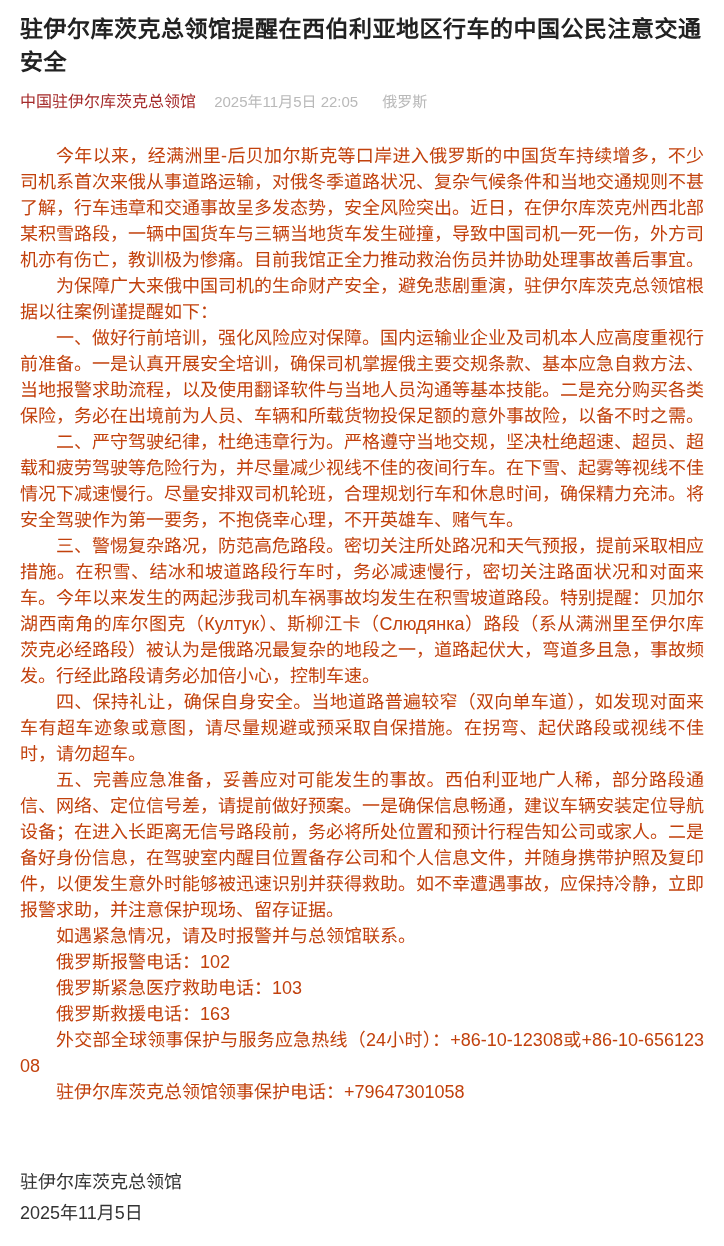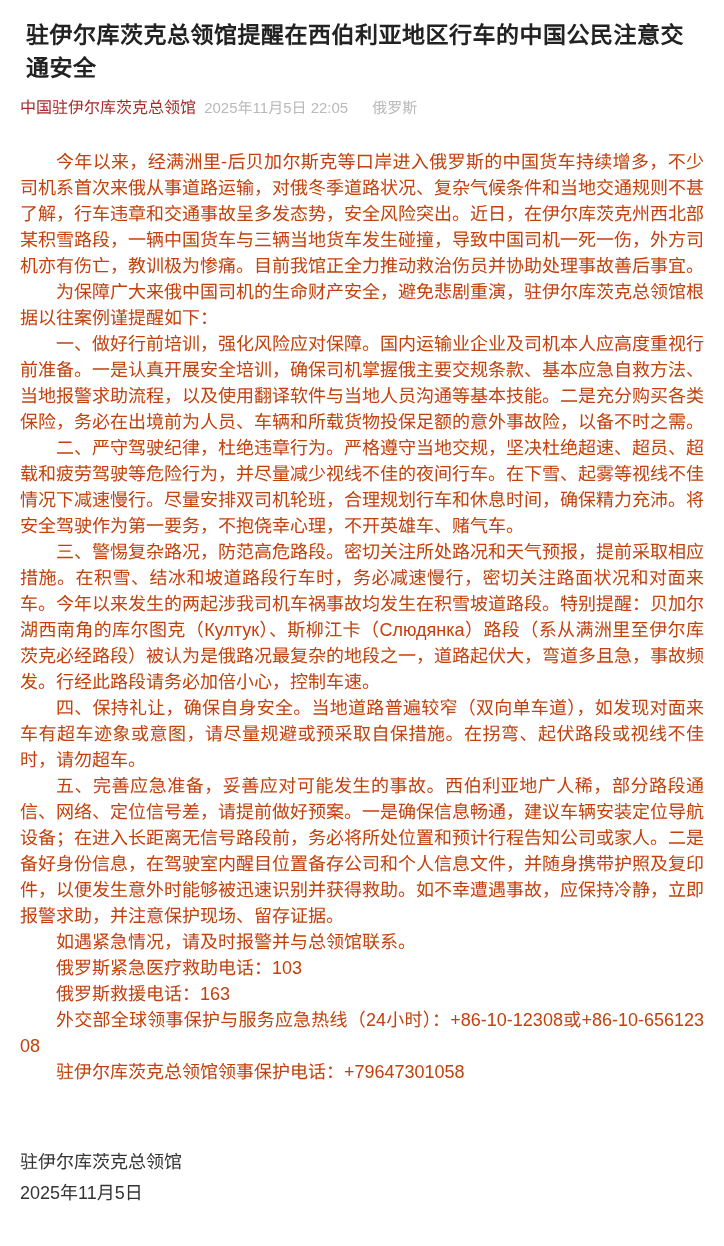--- a/index.html
+++ b/index.html
@@ -8,40 +8,40 @@
     background: #ffffff;
     font-family: "Liberation Sans", "DejaVu Sans", sans-serif;
   }
   .page {
     width: 724px;
     box-sizing: border-box;
     padding: 13px 20px 8px 20px;
     background: #ffffff;
   }
   .article-title {
-    margin: 6px;
+    margin: 0;
     font-size: 23px;
     line-height: 33px;
     font-weight: 700;
     color: #222222;
     letter-spacing: 0.5px;
   }
   .meta-row {
     margin-top: 13px;
     font-size: 15px;
     line-height: 20px;
     white-space: nowrap;
   }
   .meta-source {
     color: #a52a2a;
     font-size: 16px;
   }
   .meta-date {
     color: #b9b9b9;
-    margin-left: 4px;
+    margin-left: 14px;
   }
   .meta-location {
     color: #b9b9b9;
     margin-left: 20px;
   }
   .article-body {
     margin-top: 31px;
     font-size: 18px;
     line-height: 26px;
     color: #c2410c;
@@ -78,20 +78,21 @@
 
   <div class="article-body">
     <p>今年以来，经满洲里-后贝加尔斯克等口岸进入俄罗斯的中国货车持续增多，不少司机系首次来俄从事道路运输，对俄冬季道路状况、复杂气候条件和当地交通规则不甚了解，行车违章和交通事故呈多发态势，安全风险突出。近日，在伊尔库茨克州西北部某积雪路段，一辆中国货车与三辆当地货车发生碰撞，导致中国司机一死一伤，外方司机亦有伤亡，教训极为惨痛。目前我馆正全力推动救治伤员并协助处理事故善后事宜。</p>
     <p>为保障广大来俄中国司机的生命财产安全，避免悲剧重演，驻伊尔库茨克总领馆根据以往案例谨提醒如下：</p>
     <p>一、做好行前培训，强化风险应对保障。国内运输业企业及司机本人应高度重视行前准备。一是认真开展安全培训，确保司机掌握俄主要交规条款、基本应急自救方法、当地报警求助流程，以及使用翻译软件与当地人员沟通等基本技能。二是充分购买各类保险，务必在出境前为人员、车辆和所载货物投保足额的意外事故险，以备不时之需。</p>
     <p>二、严守驾驶纪律，杜绝违章行为。严格遵守当地交规，坚决杜绝超速、超员、超载和疲劳驾驶等危险行为，并尽量减少视线不佳的夜间行车。在下雪、起雾等视线不佳情况下减速慢行。尽量安排双司机轮班，合理规划行车和休息时间，确保精力充沛。将安全驾驶作为第一要务，不抱侥幸心理，不开英雄车、赌气车。</p>
     <p>三、警惕复杂路况，防范高危路段。密切关注所处路况和天气预报，提前采取相应措施。在积雪、结冰和坡道路段行车时，务必减速慢行，密切关注路面状况和对面来车。今年以来发生的两起涉我司机车祸事故均发生在积雪坡道路段。特别提醒：贝加尔湖西南角的库尔图克（Култук）、斯柳江卡（Слюдянка）路段（系从满洲里至伊尔库茨克必经路段）被认为是俄路况最复杂的地段之一，道路起伏大，弯道多且急，事故频发。行经此路段请务必加倍小心，控制车速。</p>
     <p>四、保持礼让，确保自身安全。当地道路普遍较窄（双向单车道），如发现对面来车有超车迹象或意图，请尽量规避或预采取自保措施。在拐弯、起伏路段或视线不佳时，请勿超车。</p>
     <p>五、完善应急准备，妥善应对可能发生的事故。西伯利亚地广人稀，部分路段通信、网络、定位信号差，请提前做好预案。一是确保信息畅通，建议车辆安装定位导航设备；在进入长距离无信号路段前，务必将所处位置和预计行程告知公司或家人。二是备好身份信息，在驾驶室内醒目位置备存公司和个人信息文件，并随身携带护照及复印件，以便发生意外时能够被迅速识别并获得救助。如不幸遭遇事故，应保持冷静，立即报警求助，并注意保护现场、留存证据。</p>
     <p>如遇紧急情况，请及时报警并与总领馆联系。</p>
+    <p>俄罗斯报警电话：102</p>
     <p>俄罗斯紧急医疗救助电话：103</p>
     <p>俄罗斯救援电话：163</p>
     <p>外交部全球领事保护与服务应急热线（24小时）：+86-10-12308或+86-10-65612308</p>
     <p>驻伊尔库茨克总领馆领事保护电话：+79647301058</p>
   </div>
 
   <div class="signature-block">
     <p>驻伊尔库茨克总领馆</p>
     <p>2025年11月5日</p>
   </div>

